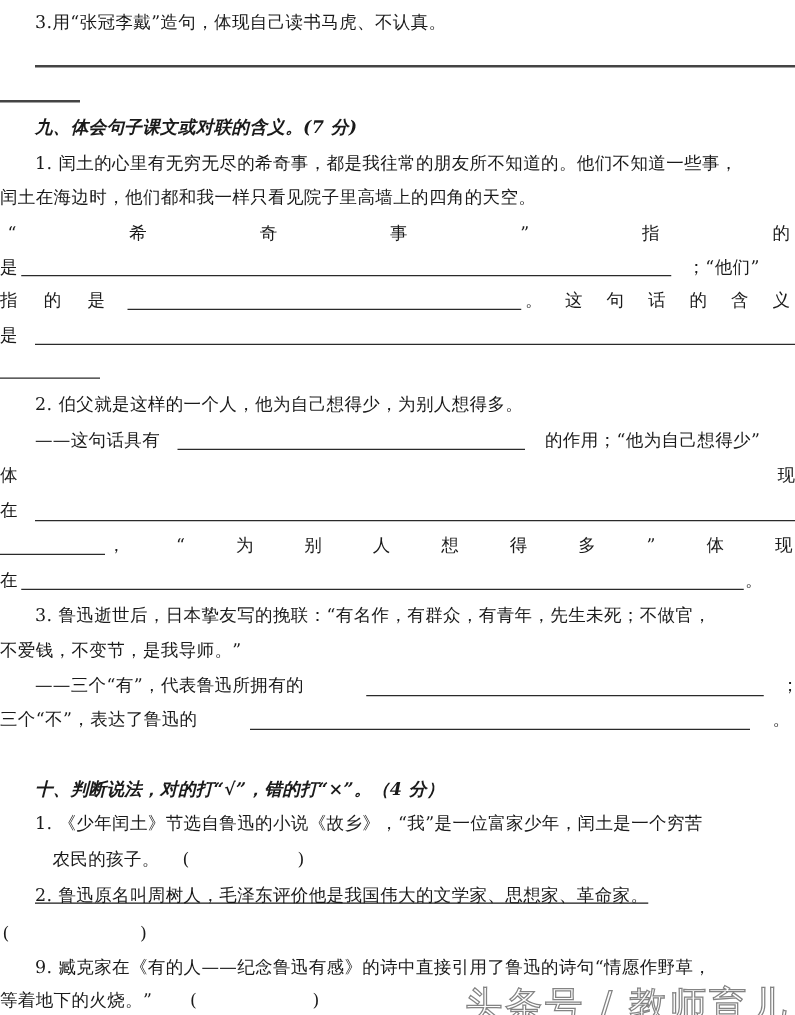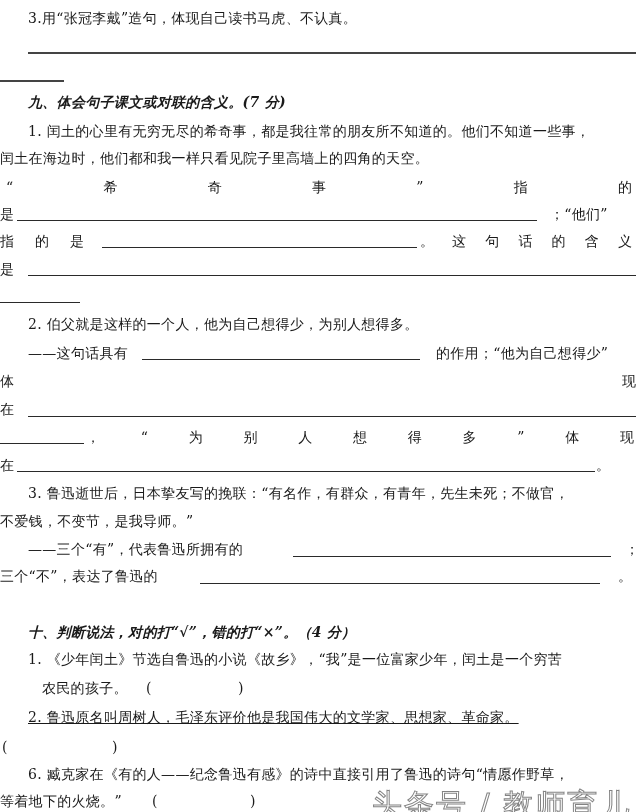--- a/index.html
+++ b/index.html
@@ -108,19 +108,19 @@
 <div class="t" style="left:10px;top:679px;margin-left:32px;">农民的孩子。</div>
 <div class="t" style="left:146px;top:679px;">(</div>
 <div class="t" style="left:238px;top:679px;">)</div>
 <div style="position:absolute;left:154px;top:677px;width:82px;height:22px;"></div>
 
 <div class="t" style="left:28px;top:708px;text-decoration:underline;">2. 鲁迅原名叫周树人，毛泽东评价他是我国伟大的文学家、思想家、革命家。</div>
 <div class="t" style="left:2px;top:738px;">(</div>
 <div class="t" style="left:112px;top:738px;">)</div>
 <div style="position:absolute;left:10px;top:736px;width:100px;height:22px;"></div>
 
-<div class="t" style="left:28px;top:765px;">6. 臧克家在《有的人——纪念鲁迅有感》的诗中直接引用了鲁迅的诗句“情愿作野草，</div>
+<div class="t" style="left:28px;top:765px;">9. 臧克家在《有的人——纪念鲁迅有感》的诗中直接引用了鲁迅的诗句“情愿作野草，</div>
 <div class="t" style="left:0;top:792px;">等着地下的火烧。”</div>
 <div class="t" style="left:152px;top:792px;">(</div>
 <div class="t" style="left:250px;top:792px;">)</div>
 <div style="position:absolute;left:160px;top:790px;width:88px;height:22px;"></div>
 
 <div class="wm" style="left:372px;top:768px;margin-top:20px;">头条号 / 教师育儿</div>
 
 </body></html>

